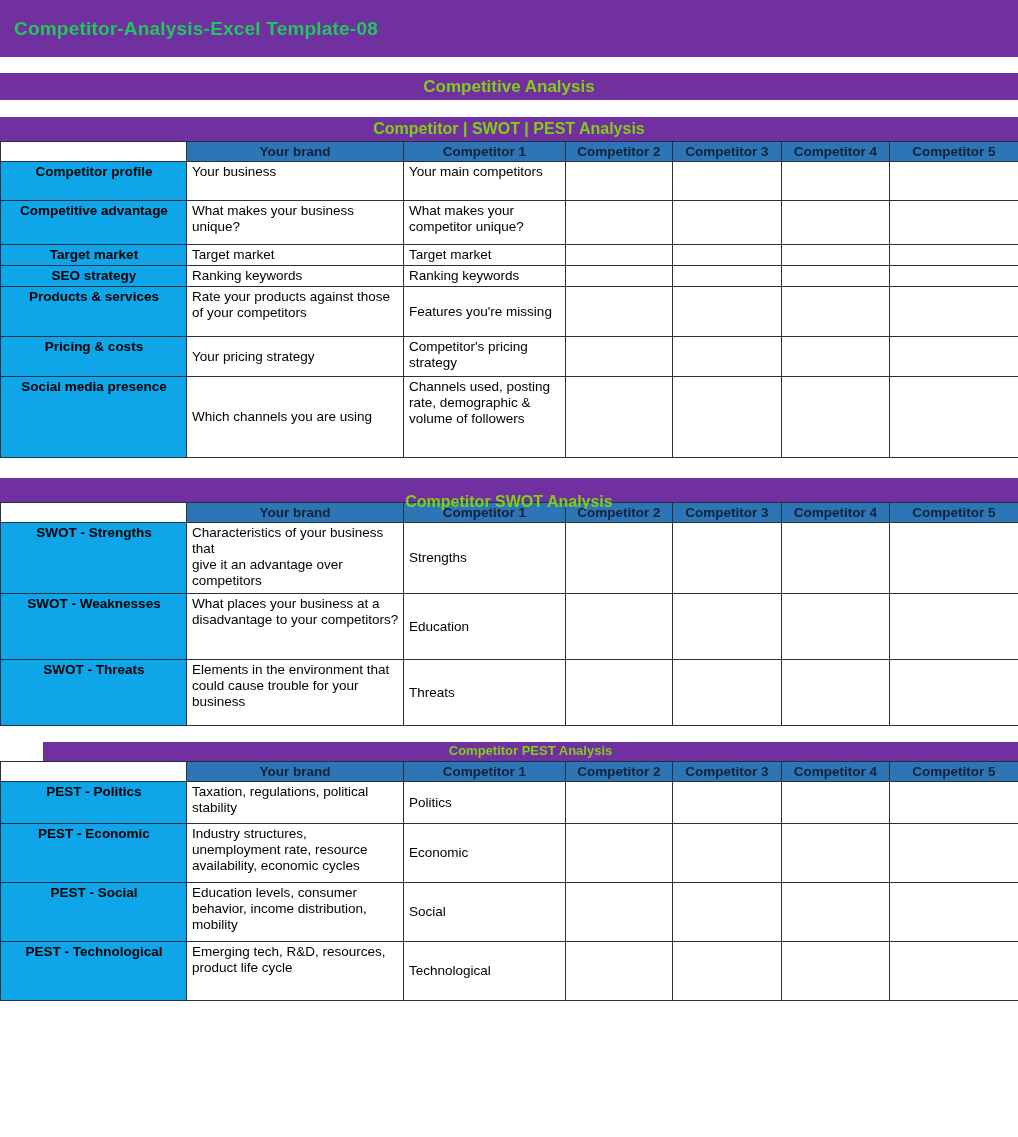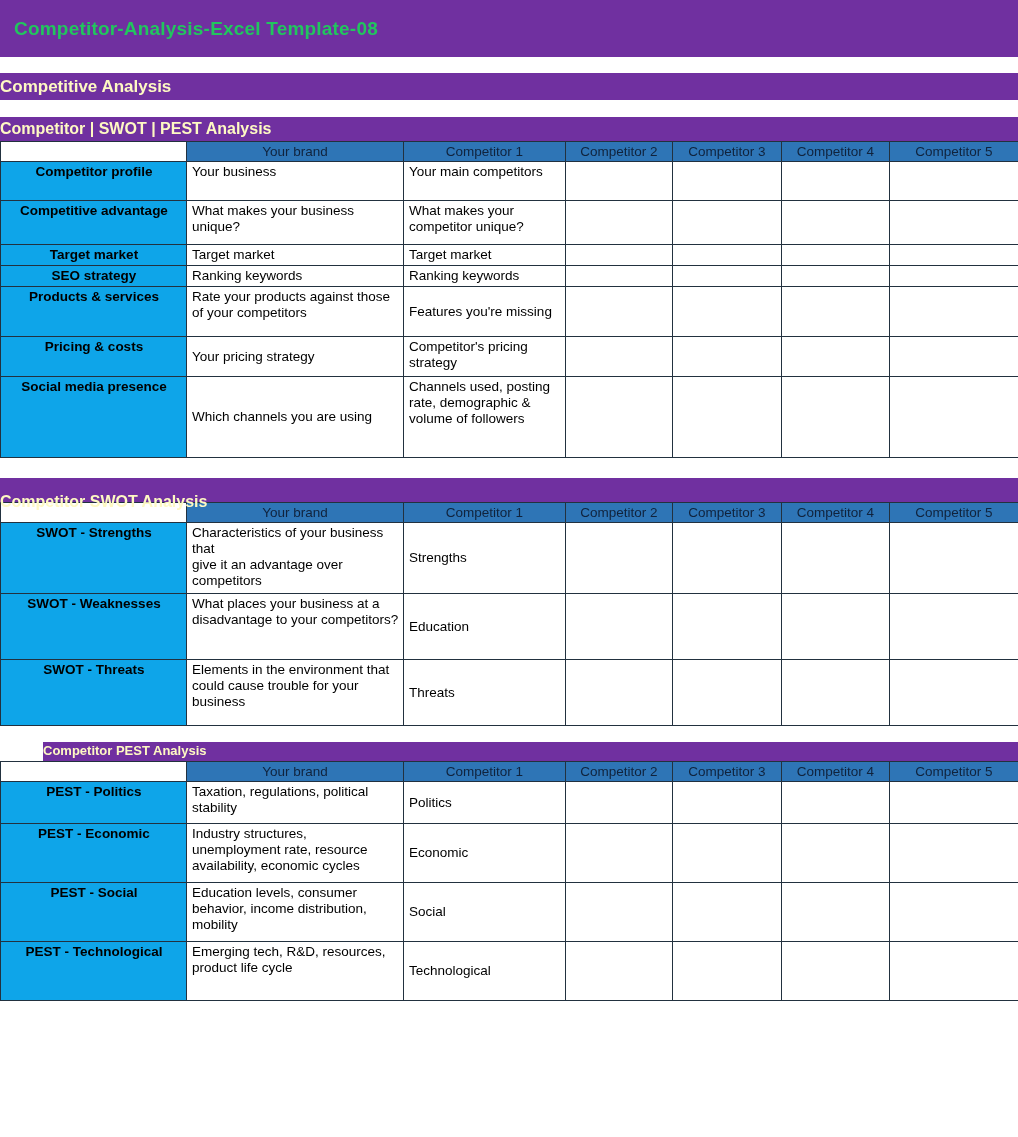--- a/index.html
+++ b/index.html
@@ -37,22 +37,23 @@
     position: relative;
     width: 125px;
     height: 46px;
     display: block;
   }
   .banner-gap { height: 16px; background: #ffffff; }
 
   
   .section-bar {
     background: #7030A0;
-    color: #fef9c3;
+    color: #84cc16;
     font-weight: bold;
+    text-align: center;
     line-height: 1.15;
     border-bottom: 1px solid #7030A0;
   }
   .section-bar.main    { height: 27px; font-size: 17px; padding-top: 4px; }
   .section-bar.t1      { height: 24px; font-size: 16px; padding-top: 3px; }
   .section-bar.t2      { height: 24px; font-size: 16px; padding-top: 15px; }
   .section-bar.t3      { height: 19px; font-size: 13px; padding-top: 2px; margin-left: 43px; }
 
   .spacer-white { background: #ffffff; }
 
@@ -76,21 +77,21 @@
   col.c-brand { width: 217px; }
   col.c-c1    { width: 162px; }
   col.c-c2    { width: 107px; }
   col.c-c3    { width: 109px; }
   col.c-c4    { width: 108px; }
   col.c-c5    { width: 129px; }
 
   tr.colhead td {
     background: #2E75B6;
     color: #10233d;
-    font-weight: normal;
+    font-weight: bold;
     font-size: 13.5px;
     text-align: center;
     vertical-align: middle;
     height: 20px;
     padding: 1px 2px;
   }
   tr.colhead td.blank-head {
     background: #ffffff;
     border-left: 1px solid #22313f;
   }

